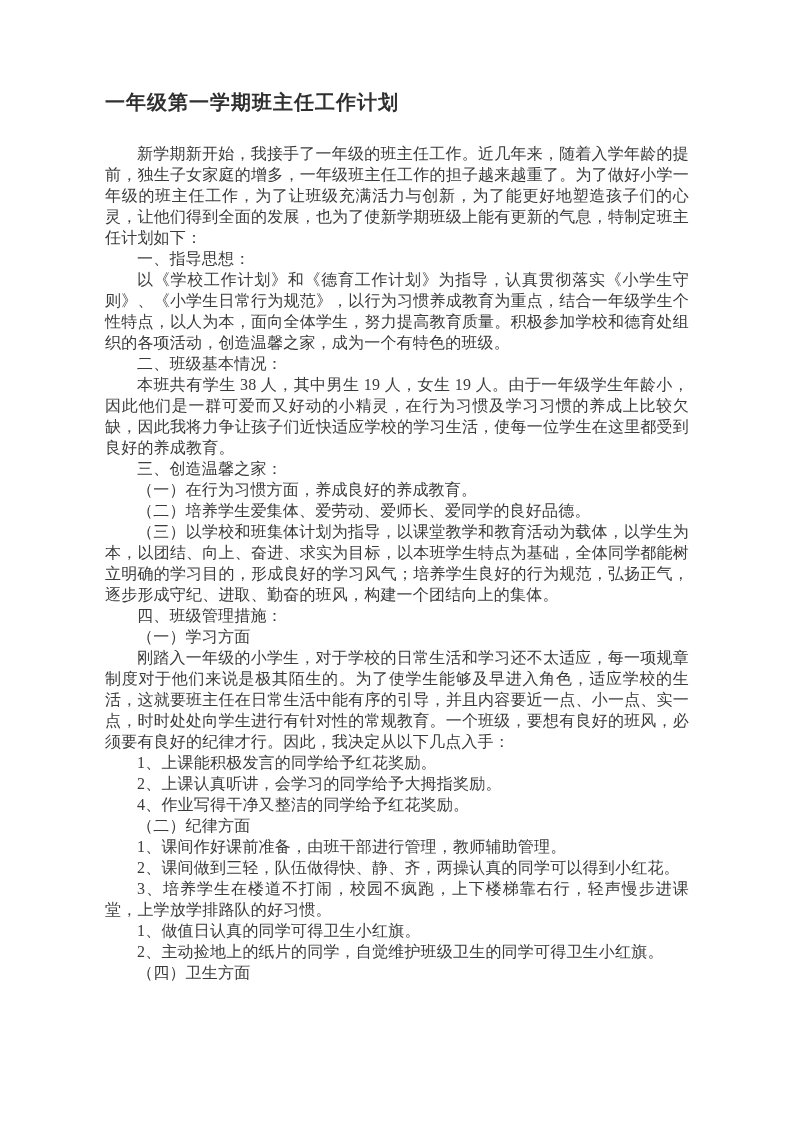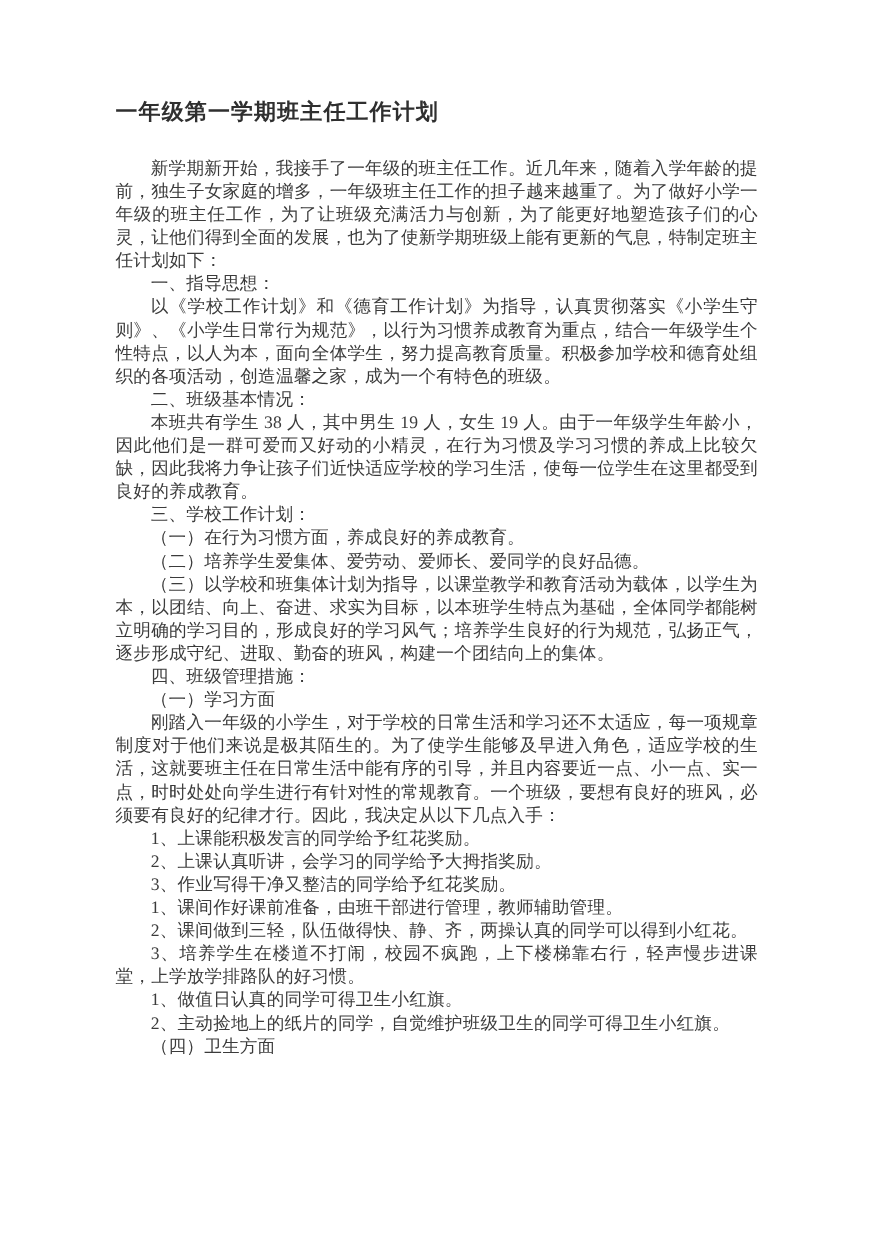--- a/index.html
+++ b/index.html
@@ -42,30 +42,31 @@
 <body>
 
 <div class="page">
   <h1 class="doc-title">一年级第一学期班主任工作计划</h1>
   <div class="doc-body">
       <p>新学期新开始，我接手了一年级的班主任工作。近几年来，随着入学年龄的提前，独生子女家庭的增多，一年级班主任工作的担子越来越重了。为了做好小学一年级的班主任工作，为了让班级充满活力与创新，为了能更好地塑造孩子们的心灵，让他们得到全面的发展，也为了使新学期班级上能有更新的气息，特制定班主任计划如下：</p>
       <p>一、指导思想：</p>
       <p>以《学校工作计划》和《德育工作计划》为指导，认真贯彻落实《小学生守则》、《小学生日常行为规范》，以行为习惯养成教育为重点，结合一年级学生个性特点，以人为本，面向全体学生，努力提高教育质量。积极参加学校和德育处组织的各项活动，创造温馨之家，成为一个有特色的班级。</p>
       <p>二、班级基本情况：</p>
       <p>本班共有学生 38 人，其中男生 19 人，女生 19 人。由于一年级学生年龄小，因此他们是一群可爱而又好动的小精灵，在行为习惯及学习习惯的养成上比较欠缺，因此我将力争让孩子们近快适应学校的学习生活，使每一位学生在这里都受到良好的养成教育。</p>
-      <p>三、学校工作计划：</p>
+      <p>三、创造温馨之家：</p>
       <p>（一）在行为习惯方面，养成良好的养成教育。</p>
       <p>（二）培养学生爱集体、爱劳动、爱师长、爱同学的良好品德。</p>
       <p>（三）以学校和班集体计划为指导，以课堂教学和教育活动为载体，以学生为本，以团结、向上、奋进、求实为目标，以本班学生特点为基础，全体同学都能树立明确的学习目的，形成良好的学习风气；培养学生良好的行为规范，弘扬正气，逐步形成守纪、进取、勤奋的班风，构建一个团结向上的集体。</p>
       <p>四、班级管理措施：</p>
       <p>（一）学习方面</p>
       <p>刚踏入一年级的小学生，对于学校的日常生活和学习还不太适应，每一项规章制度对于他们来说是极其陌生的。为了使学生能够及早进入角色，适应学校的生活，这就要班主任在日常生活中能有序的引导，并且内容要近一点、小一点、实一点，时时处处向学生进行有针对性的常规教育。一个班级，要想有良好的班风，必须要有良好的纪律才行。因此，我决定从以下几点入手：</p>
       <p>1、上课能积极发言的同学给予红花奖励。</p>
       <p>2、上课认真听讲，会学习的同学给予大拇指奖励。</p>
-      <p>3、作业写得干净又整洁的同学给予红花奖励。</p>
+      <p>4、作业写得干净又整洁的同学给予红花奖励。</p>
+      <p>（二）纪律方面</p>
       <p>1、课间作好课前准备，由班干部进行管理，教师辅助管理。</p>
       <p>2、课间做到三轻，队伍做得快、静、齐，两操认真的同学可以得到小红花。</p>
       <p>3、培养学生在楼道不打闹，校园不疯跑，上下楼梯靠右行，轻声慢步进课堂，上学放学排路队的好习惯。</p>
       <p>1、做值日认真的同学可得卫生小红旗。</p>
       <p>2、主动捡地上的纸片的同学，自觉维护班级卫生的同学可得卫生小红旗。</p>
       <p>（四）卫生方面</p>
     </div>
 </div>
 
 </body></html>

